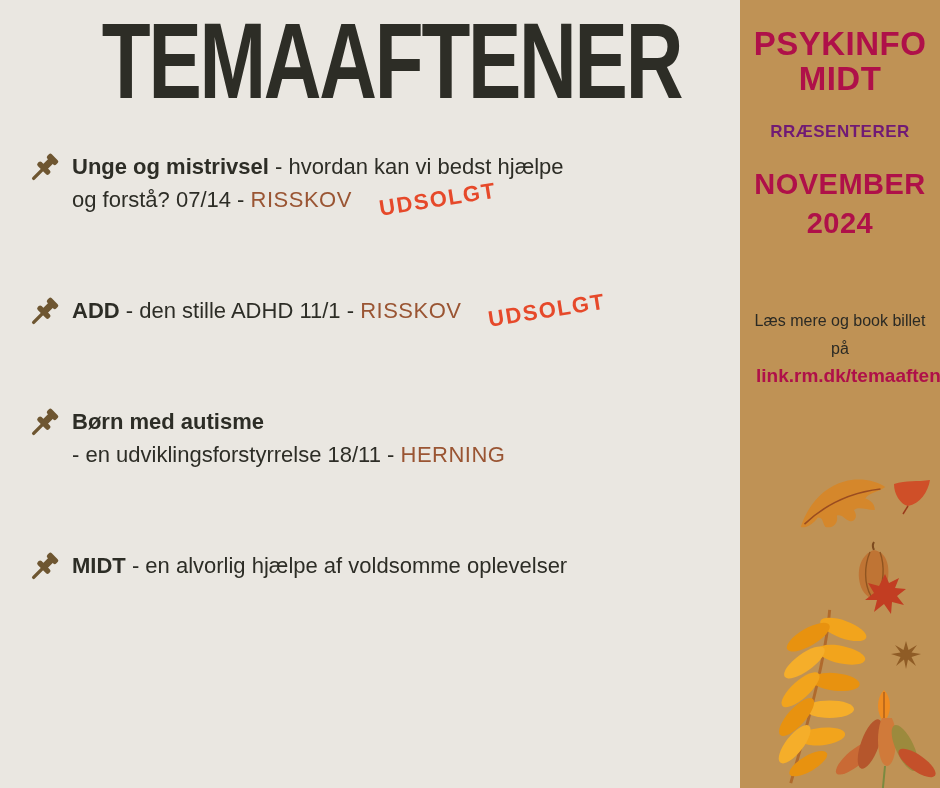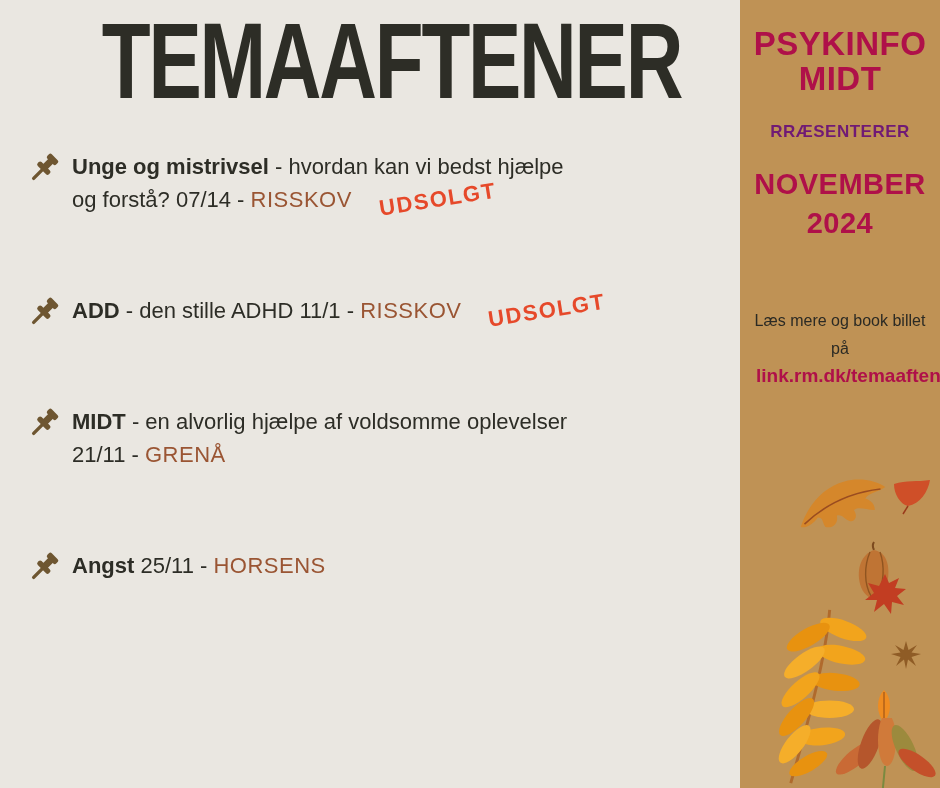--- a/index.html
+++ b/index.html
@@ -84,50 +84,49 @@
           <rect class="solid" x="13" y="6.5" width="6" height="8.5"></rect>
           <rect class="solid" x="9" y="13.8" width="14" height="4.8" rx="1.8"></rect>
         </g>
       </svg>
       <div class="etext">
         <span class="l1"><b class="ebold">ADD</b><span class="edesc"> - den stille ADHD 11/1 - </span><b class="eloc loc1">RISSKOV</b><span class="badge b1">UDSOLGT</span></span>
 
       </div>
     </div>
 
-
     <div class="event">
       <svg class="pin" viewBox="0 0 32 32">
         <g transform="rotate(45 16 16)">
           <path class="needle" d="M16 18 L16 29" fill="none"></path>
           <rect class="solid" x="10.5" y="2.5" width="11" height="5.5" rx="1.8"></rect>
           <rect class="solid" x="13" y="6.5" width="6" height="8.5"></rect>
           <rect class="solid" x="9" y="13.8" width="14" height="4.8" rx="1.8"></rect>
         </g>
       </svg>
       <div class="etext">
-        <span class="l1"><b class="ebold">MIDT</b><span class="edesc"> - en alvorlig hjælpe af voldsomme oplevelser</span></span>
-        <span class="l2"><span class="edesc2">21/11 - </span><b class="eloc loc2">GRENÅ</b></span>
+        <span class="l1"><b class="ebold">Børn med autisme</b><span class="edesc"></span></span>
+        <span class="l2"><span class="edesc2">- en udviklingsforstyrrelse 18/11 - </span><b class="eloc loc2">HERNING</b></span>
       </div>
     </div>
 
     <div class="event">
       <svg class="pin" viewBox="0 0 32 32">
         <g transform="rotate(45 16 16)">
           <path class="needle" d="M16 18 L16 29" fill="none"></path>
           <rect class="solid" x="10.5" y="2.5" width="11" height="5.5" rx="1.8"></rect>
           <rect class="solid" x="13" y="6.5" width="6" height="8.5"></rect>
           <rect class="solid" x="9" y="13.8" width="14" height="4.8" rx="1.8"></rect>
         </g>
       </svg>
       <div class="etext">
-        <span class="l1"><b class="ebold">Angst</b><span class="edesc"> 25/11 - </span><b class="eloc loc1">HORSENS</b></span>
-
+        <span class="l1"><b class="ebold">MIDT</b><span class="edesc"> - en alvorlig hjælpe af voldsomme oplevelser</span></span>
       </div>
     </div>
+
   </div>
 
 </div>
 
 <div class="sidebar">
   <div class="org-name">PSYKINFO MIDT</div>
   <div class="presents">RRÆSENTERER</div>
   <div class="month">NOVEMBER 2024</div>
   <div class="cta">Læs mere og book billet på</div>
   <div class="booking-link">link.rm.dk/temaaften</div>

